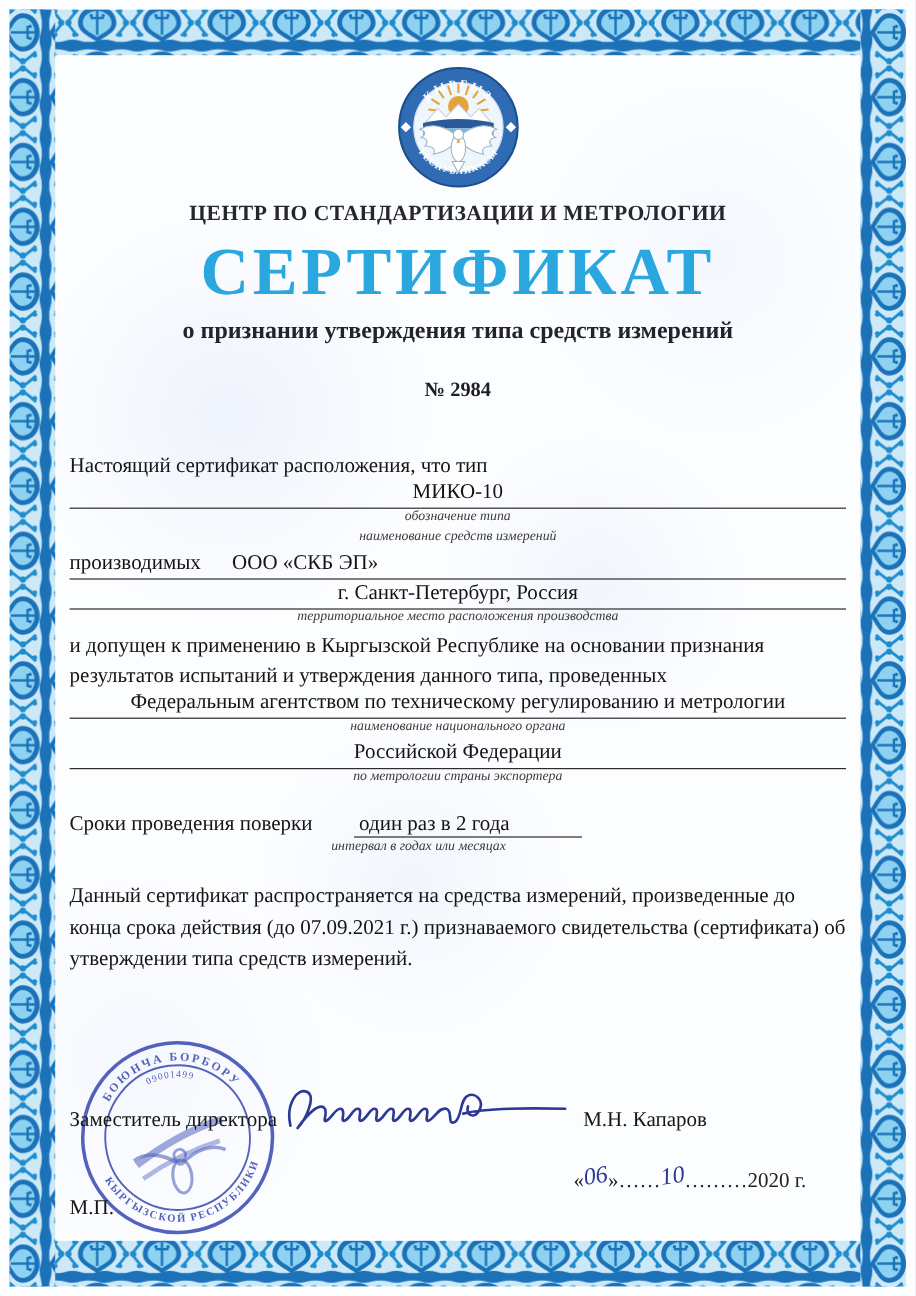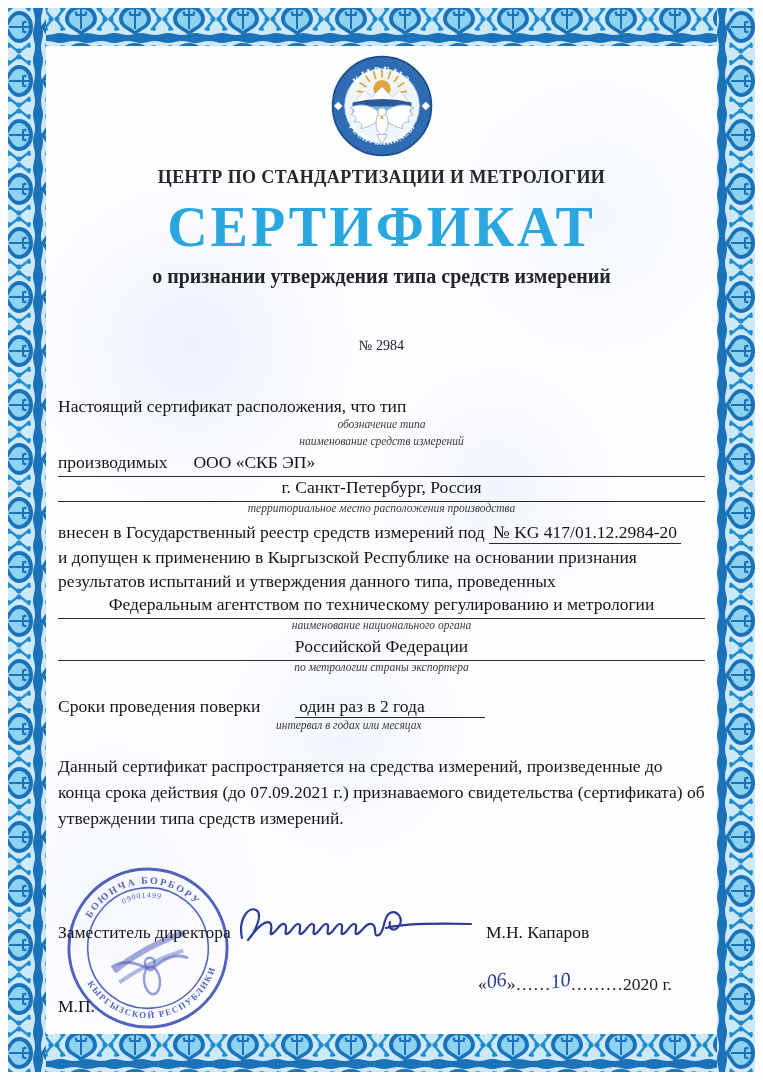--- a/index.html
+++ b/index.html
@@ -18,21 +18,21 @@
     font-family:"Liberation Serif", serif;
     color:#161616;
   }
   .frame{position:absolute;left:0;top:0;}
   .content{position:absolute;left:58px;right:58px;top:48px;}
   .masthead{text-align:center;}
   .emblem{display:block;margin:6px auto 8px auto;}
   .issuer{font-weight:bold;font-size:18px;line-height:1.32;color:#26262e;letter-spacing:.4px;}
   .big-title{font-weight:bold;font-size:56px;line-height:1.05;letter-spacing:3px;color:#2aa7df;margin-top:8px;}
   .subtitle{font-weight:bold;font-size:20px;color:#23232b;margin-top:8px;}
-  .cert-number{font-weight:normal;font-size:14px;text-align:center;margin-top:50px;color:#1d1d28;}
+  .cert-number{font-weight:bold;font-size:17px;text-align:center;margin-top:27px;color:#1d1d28;}
   .form{margin-top:40px;font-size:17.5px;color:#141414;}
   .row{position:relative;}
   .ruled{border-bottom:1.6px solid #2b2b2b;text-align:center;padding-bottom:1px;min-height:23px;}
   .ruled.left{text-align:left;}
   .caption{font-style:italic;font-size:11.5px;color:#3a3a3a;text-align:center;line-height:1.2;margin-bottom:3px;}
   .caption.indent{text-align:left;padding-left:218px;}
   .plain{line-height:1.42;}
   .u{border-bottom:1.6px solid #2b2b2b;padding:0 4px 1px 4px;}
   .gap-md{height:16px;}
   .validity{margin-top:20px;line-height:1.5;}
@@ -140,37 +140,36 @@
       <div class="issuer">ЦЕНТР ПО СТАНДАРТИЗАЦИИ И МЕТРОЛОГИИ</div>
       <div class="big-title">СЕРТИФИКАТ</div>
       <div class="subtitle">о признании утверждения типа средств измерений</div>
     </div>
 
     <div class="cert-number">№ 2984</div>
 
     <div class="form">
       <div class="plain">Настоящий сертификат расположения, что тип</div>
 
+      <div class="row ruled">
+        <span>МИКО-10</span>
+      </div>
       <div class="caption">обозначение типа</div>
 
       <div class="caption">наименование средств измерений</div>
 
       <div class="row ruled left">
         <span>производимых</span><span class="label-gap"></span><span>ООО «СКБ ЭП»</span>
       </div>
 
       <div class="row ruled">
         <span>г. Санкт-Петербург, Россия</span>
       </div>
       <div class="caption">территориальное место расположения производства</div>
 
-      <div class="plain" style="margin-top:4px;">
-        <span>внесен в Государственный реестр средств измерений под</span>
-        <span class="u">№ KG 417/01.12.2984-20</span>
-      </div>
       <div class="plain">и допущен к применению в Кыргызской Республике на основании признания</div>
       <div class="plain">результатов испытаний и утверждения данного типа, проведенных</div>
 
       <div class="row ruled">
         <span>Федеральным агентством по техническому регулированию и метрологии</span>
       </div>
       <div class="caption">наименование национального органа</div>
 
       <div class="row ruled">
         <span>Российской Федерации</span>

